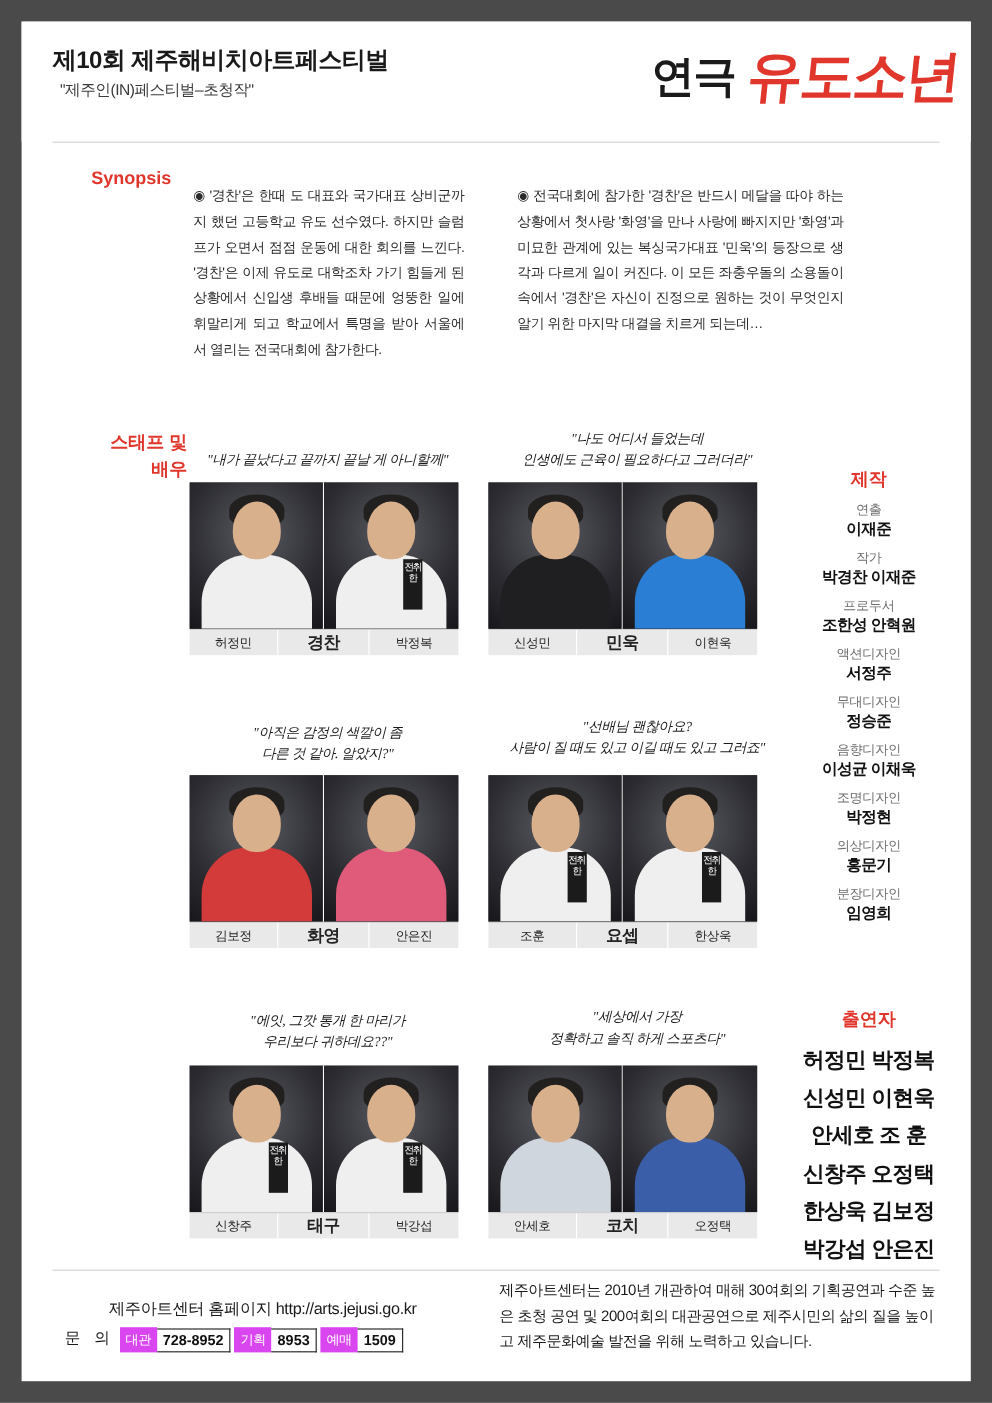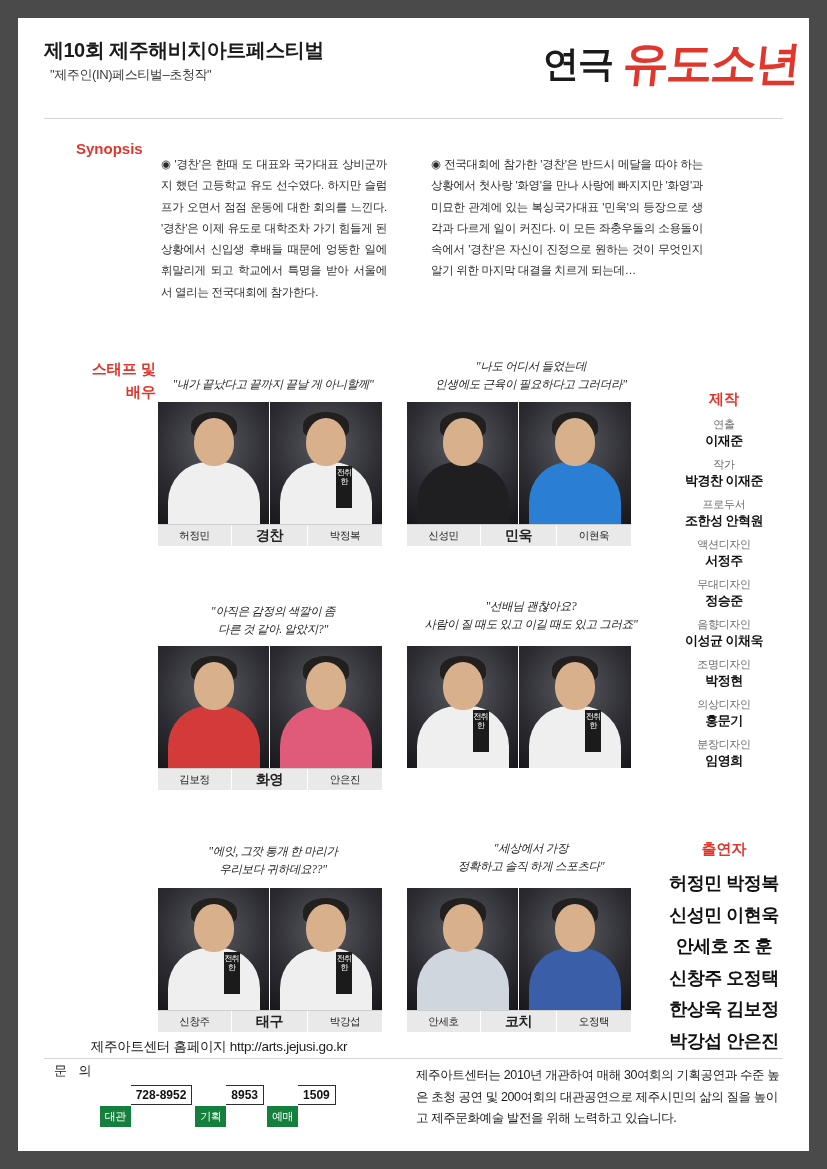--- a/index.html
+++ b/index.html
@@ -264,25 +264,24 @@
     font-size: 12px;
   }
   .foot-tel .lbl {
     font-size: 13px;
     letter-spacing: 4px;
     margin-right: 4px;
     color: #1a1a1a;
   }
   .tel-item { display: flex; align-items: center; margin-right: 3px; }
   .tel-k {
-    background: #15803d; color: #fff;
+    background: #d946ef; color: #fff;
     font-size: 11px;
     padding: 3px 5px;
     letter-spacing: -0.5px;
-    margin-top: 44px;
   }
   .tel-v {
     border: 1px solid #2e2e2e;
     border-left: none;
     font-size: 12px;
     padding: 2px 5px;
     color: #111;
     font-weight: bold;
   }
   .foot-right {
@@ -406,20 +405,25 @@
           <div class="hair"></div>
           <div class="head"></div>
       </div>
       <div class="photo">
         <div class="bgl"></div>
           <div class="body"></div>
           <div class="belt">전취한</div>
           <div class="hair"></div>
           <div class="head"></div>
       </div>
+    </div>
+    <div class="cap-row three">
+      <div class="cap">조훈</div>
+      <div class="cap center-name">요셉</div>
+      <div class="cap">한상욱</div>
     </div>
   </div>
 
   <div class="quote" style="left:140px; top:825px; width:230px; white-space:pre-line;">"에잇, 그깟 통개 한 마리가
 우리보다 귀하데요??"</div>
   <div class="photo-group" style="left:140px; top:870px;">
     <div class="photos">
       <div class="photo">
         <div class="bgl"></div>
           <div class="body"></div>

